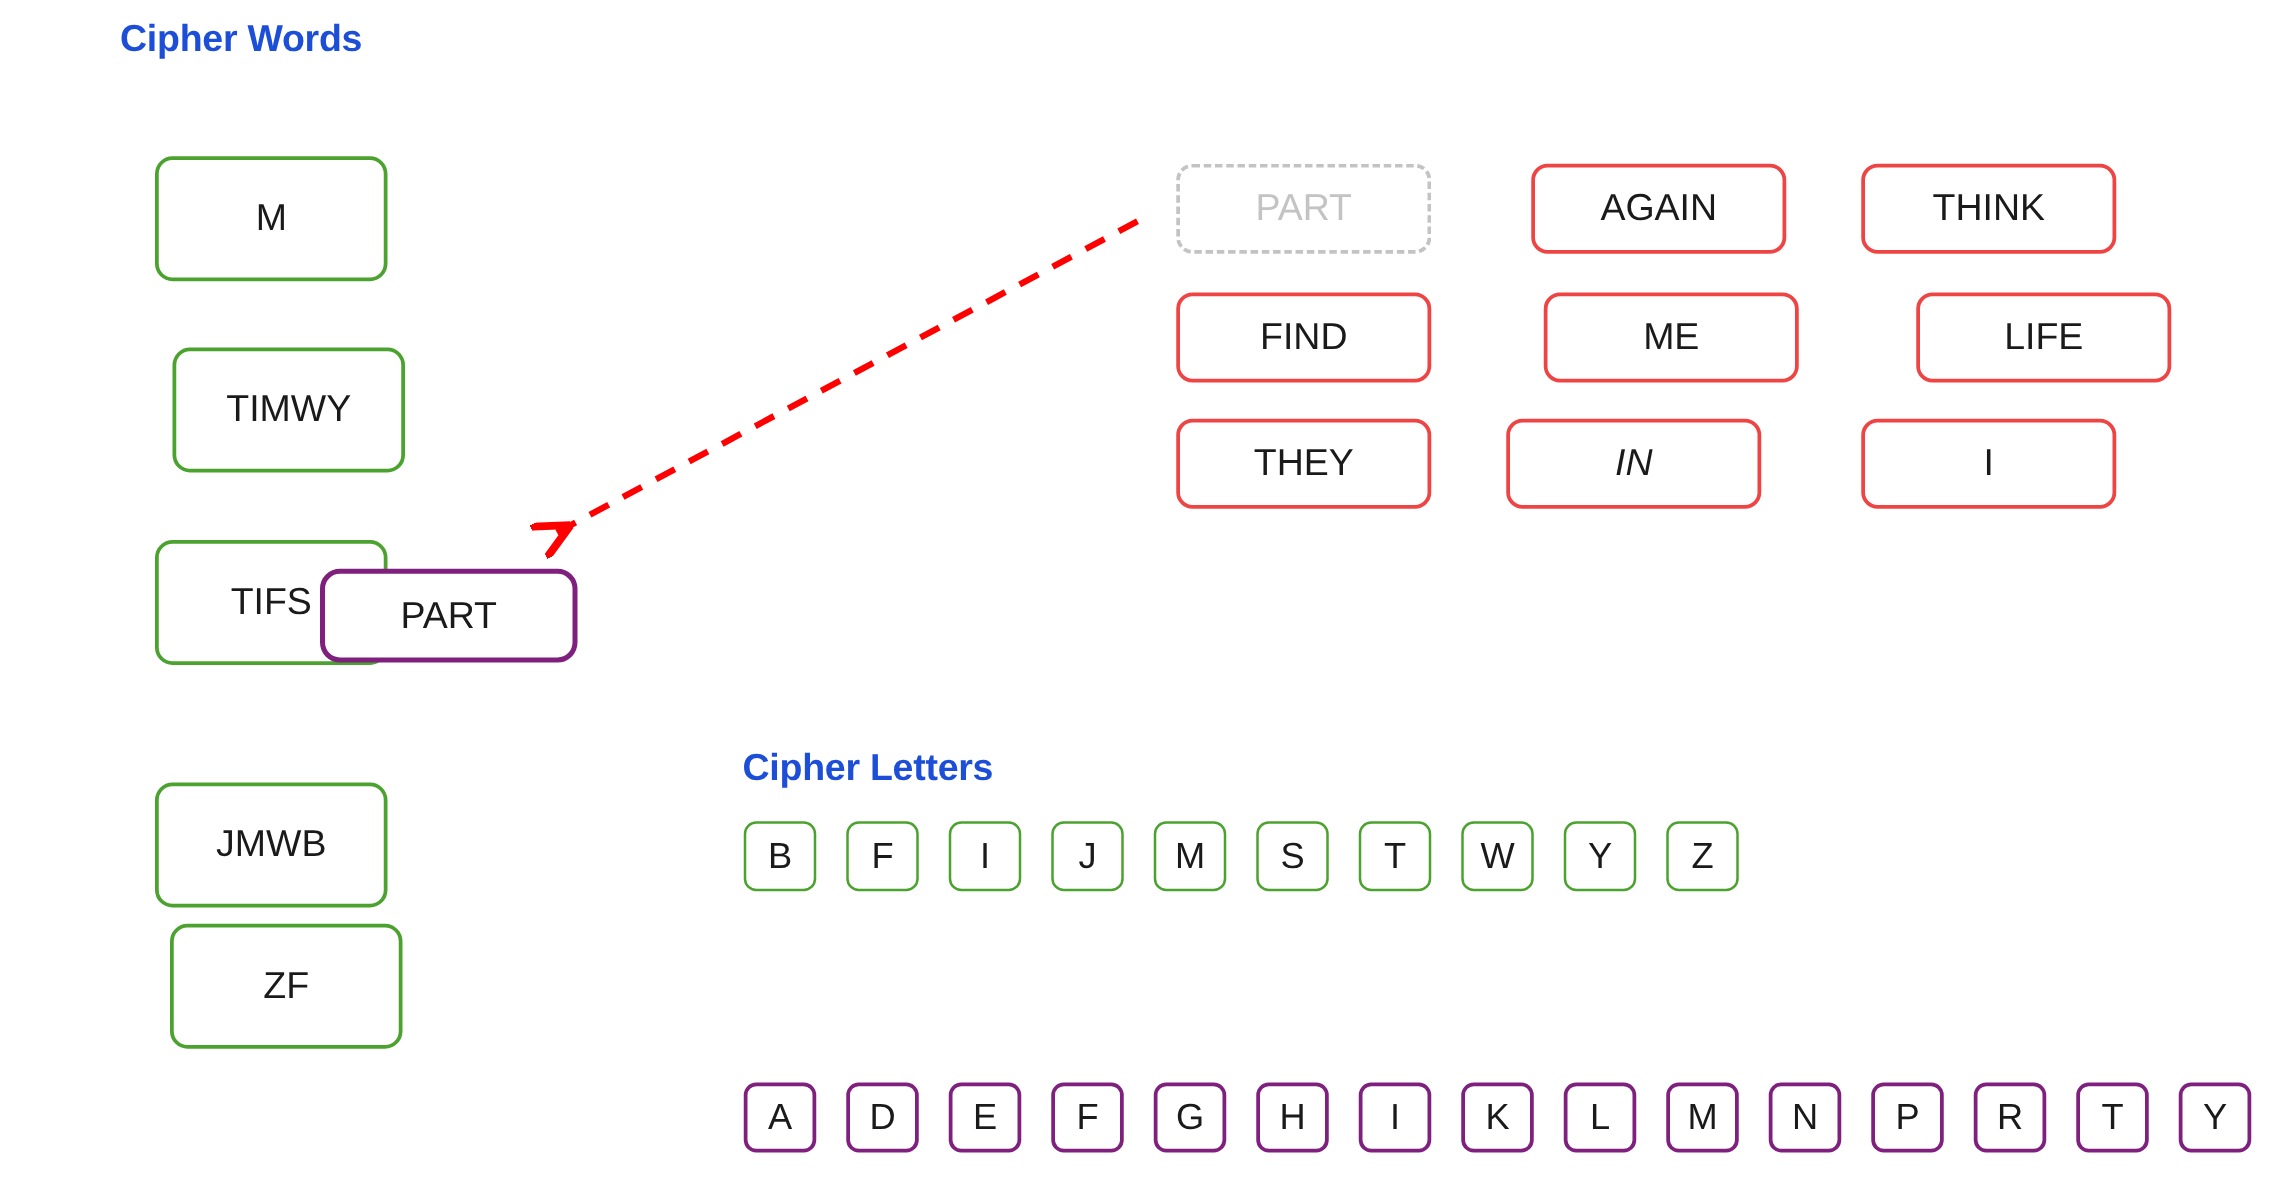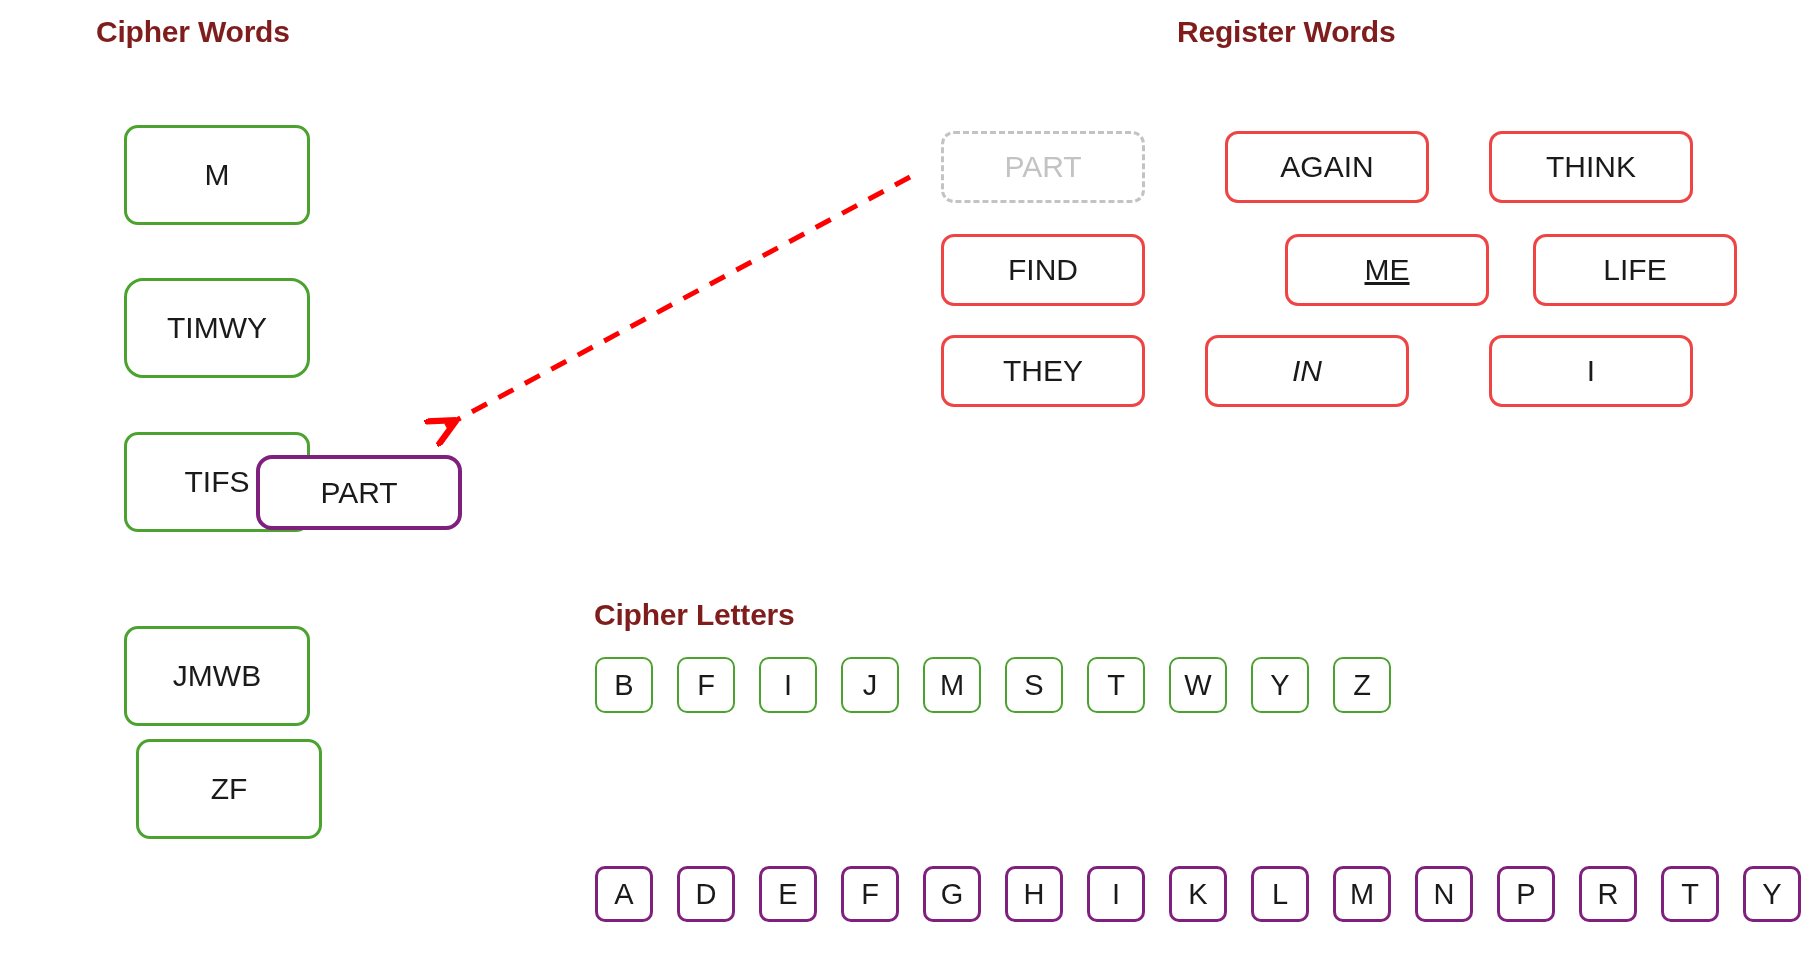--- a/index.html
+++ b/index.html
@@ -18,21 +18,21 @@
   }
 
   .stage {
     position: absolute;
     inset: 0;
   }
 
   
   .heading {
     position: absolute;
-    color: #7f1d1d;
+    color: #1d4ed8;
     font-weight: bold;
     font-size: 30px;
     letter-spacing: -0.2px;
     white-space: nowrap;
     font-family: "Liberation Sans", sans-serif;
   }
   #heading-cipher-words   { left: 96px;  top: 15px; }
   #heading-register-words { left: 1177px; top: 15px; }
   #heading-cipher-letters  { left: 594px; top: 598px; }
   #heading-register-letters{ left: 594px; top: 806px; }
@@ -123,30 +123,29 @@
     z-index: 30;
   }
 </style>
 </head>
 <body>
 
 <div class="stage">
 
   <div class="heading" id="heading-cipher-words">Cipher Words</div>
 
-  <div class="heading" id="heading-register-words">Register Words</div>
 
   <div class="heading" id="heading-cipher-letters">Cipher Letters</div>
 
 
   <div id="cipher-words-column">
       <div class="card cipher-card" style="left: 124px; top: 125px;">
         <span>M</span>
       </div>
-      <div class="card cipher-card" style="left: 124px; top: 278px; border-radius: 19px;">
+      <div class="card cipher-card" style="left: 138px; top: 278px;">
         <span>TIMWY</span>
       </div>
       <div class="card cipher-card" style="left: 124px; top: 432px;">
         <span>TIFS</span>
       </div>
       <div class="card cipher-card" style="left: 124px; top: 585px; margin-top: 41px;">
         <span>JMWB</span>
       </div>
       <div class="card cipher-card" style="left: 124px; top: 739px; margin-left: 12px;">
         <span>ZF</span>
@@ -159,21 +158,21 @@
       </div>
       <div class="card register-card" style="left: 1225px; top: 131px;">
         <span>AGAIN</span>
       </div>
       <div class="card register-card" style="left: 1489px; top: 131px;">
         <span>THINK</span>
       </div>
       <div class="card register-card" style="left: 941px; top: 234px;">
         <span>FIND</span>
       </div>
-      <div class="card register-card" style="left: 1285px; top: 234px; text-decoration: underline;">
+      <div class="card register-card" style="left: 1235px; top: 234px;">
         <span>ME</span>
       </div>
       <div class="card register-card" style="left: 1489px; top: 234px; margin-left: 44px;">
         <span>LIFE</span>
       </div>
       <div class="card register-card" style="left: 941px; top: 335px;">
         <span>THEY</span>
       </div>
       <div class="card register-card" style="left: 1205px; top: 335px; font-style: italic;">
         <span>IN</span>

